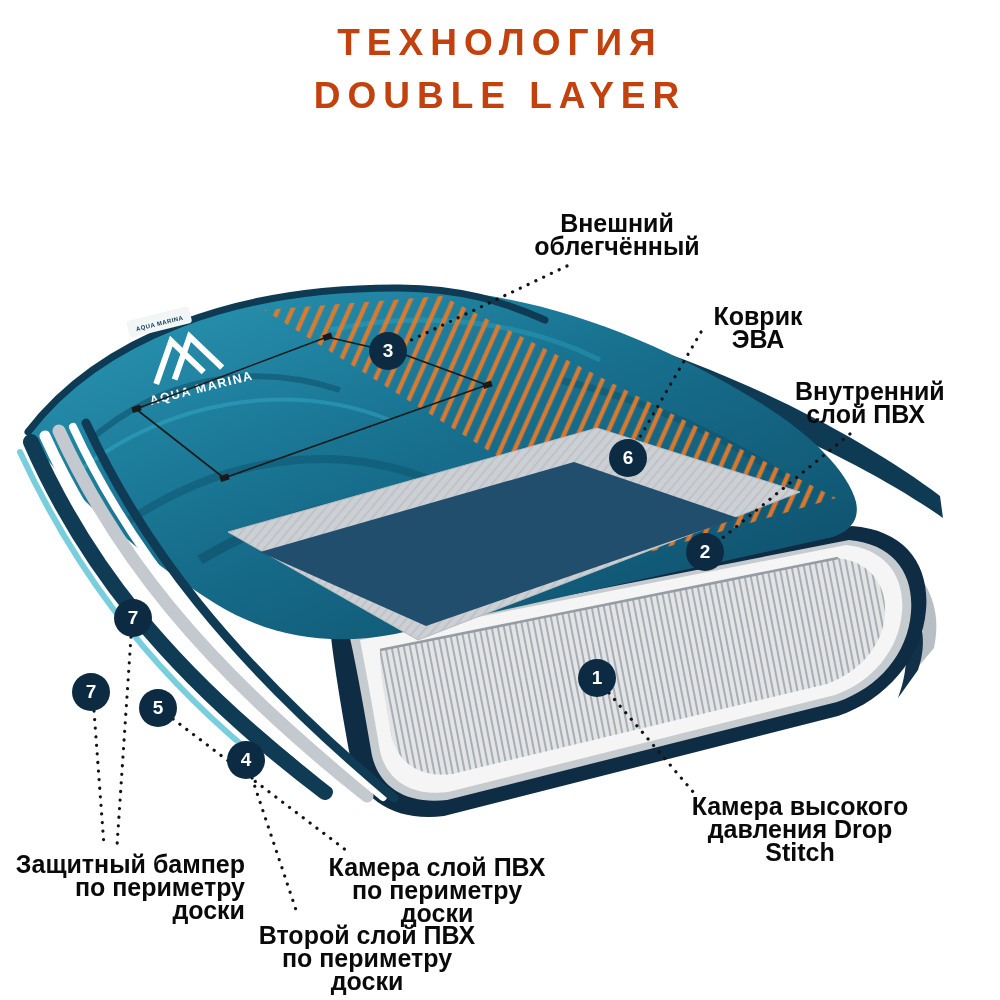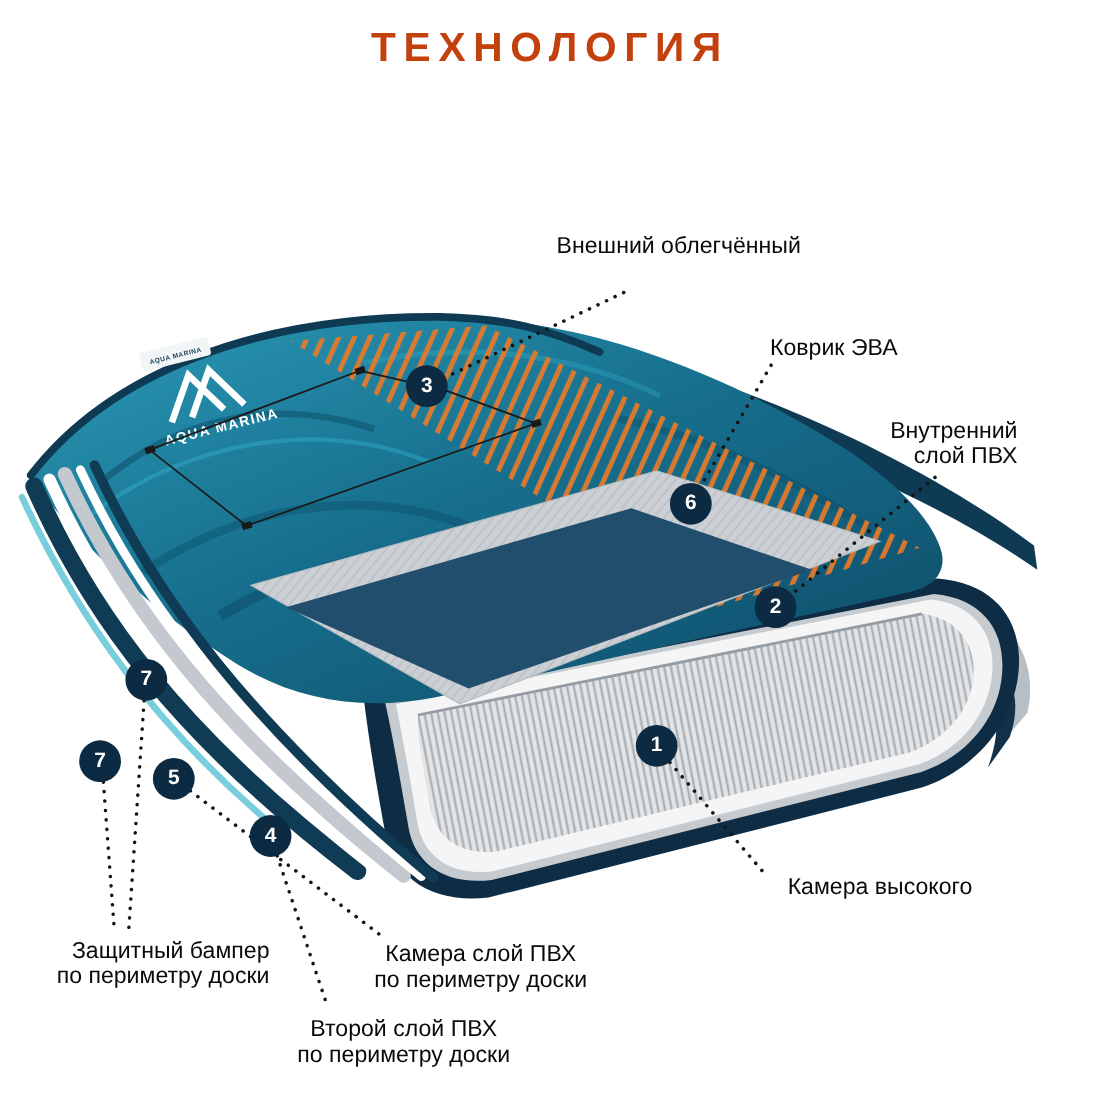--- a/index.html
+++ b/index.html
@@ -4,21 +4,21 @@
 <style>
   * { margin:0; padding:0; box-sizing:border-box; }
   html,body { width:1000px; height:1000px; background:#ffffff; font-family:"Liberation Sans", sans-serif; }
   .stage { position:relative; width:1000px; height:1000px; overflow:hidden; background:#fff; }
   svg.board { position:absolute; left:0; top:0; width:1000px; height:1000px; }
 
   .title { position:absolute; top:22px; left:0; width:100%; text-align:center; color:#c2410c; z-index:3; }
   .title .t1 { display:block; font-size:37px; font-weight:bold; letter-spacing:7px; }
   .title .t2 { display:block; font-size:37px; font-weight:bold; letter-spacing:7px; margin-top:11px; }
 
-  .label { position:absolute; font-weight:normal; font-size:21px; line-height:23px; color:#0a0a0a; z-index:3; }
+  .label { position:absolute; font-weight:bold; font-size:25px; line-height:23px; color:#0a0a0a; z-index:3; }
   .label span { display:block; }
   .lbl-outer  { left:486px; top:212px; width:262px; text-align:center; }
   .lbl-eva    { left:688px; top:305px; width:140px; text-align:center; }
   .lbl-inner  { left:795px; top:380px; width:130px; text-align:right; }
   .lbl-drop   { left:680px; top:795px; width:240px; text-align:center; }
   .lbl-bumper { left:15px;  top:853px; width:230px; text-align:right; }
   .lbl-first  { left:322px; top:856px; width:230px; text-align:center; }
   .lbl-second { left:252px; top:924px; width:230px; text-align:center; }
 
   .num { position:absolute; width:38px; height:38px; border-radius:50%; background:#0c2b42; color:#ffffff;
@@ -134,34 +134,36 @@
       <path d="M 609 693 L 694 793"></path>
       <path d="M 131 637 L 117 846"></path>
       <path d="M 94 711 L 104 846"></path>
       <path d="M 173 719 L 351 854"></path>
       <path d="M 252 778 L 298 916"></path>
     </g>
   </svg>
 
   <h1 class="title">
     <span class="t1">ТЕХНОЛОГИЯ</span>
+    <span class="t2">DOUBLE LAYER</span>
   </h1>
 
   <div class="label lbl-outer">
     <span>Внешний облегчённый</span>
   </div>
   <div class="label lbl-eva">
     <span>Коврик ЭВА</span>
   </div>
   <div class="label lbl-inner">
     <span>Внутренний</span>
     <span>слой ПВХ</span>
   </div>
   <div class="label lbl-drop">
     <span>Камера высокого</span>
+    <span>давления Drop Stitch</span>
   </div>
   <div class="label lbl-bumper">
     <span>Защитный бампер</span>
     <span>по периметру доски</span>
   </div>
   <div class="label lbl-first">
     <span>Камера слой ПВХ</span>
     <span>по периметру доски</span>
   </div>
   <div class="label lbl-second">

